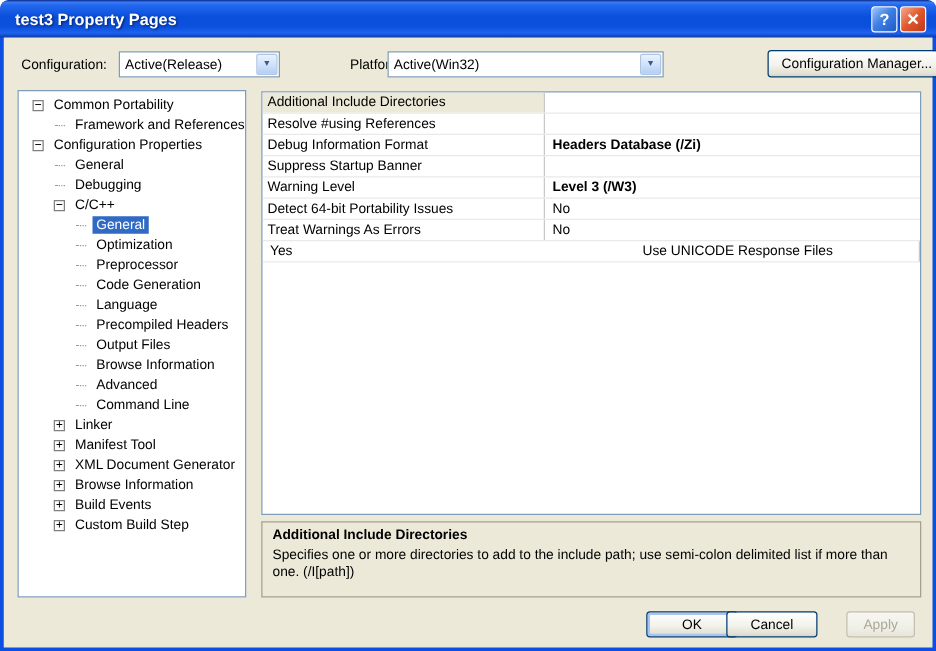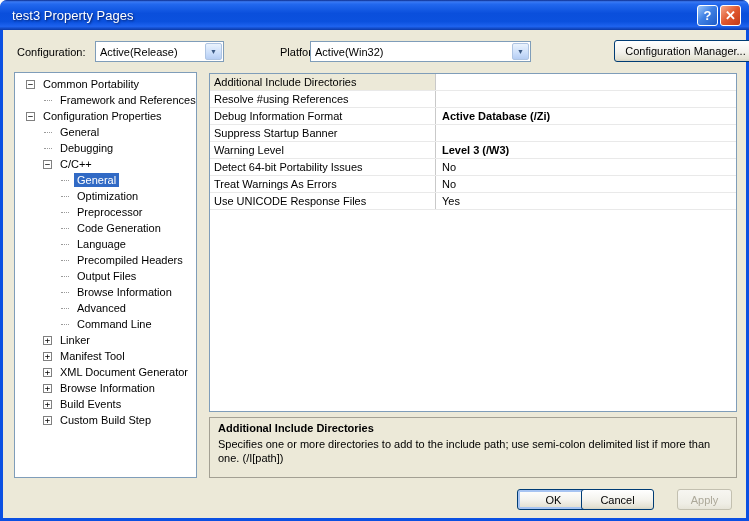--- a/index.html
+++ b/index.html
@@ -11,21 +11,21 @@
     font-family:"Liberation Sans",sans-serif;font-size:11px;color:#000;
   }
   
   .titlebar{
     position:absolute;left:0;top:0;width:749px;height:30px;
     border-radius:7px 7px 0 0;
     background:linear-gradient(180deg,#0a2a8a 0%,#3a7af5 6%,#2268ee 14%,#0a4fdc 45%,#0b51de 72%,#1e63ef 88%,#0a39a8 100%);
     display:flex;align-items:center;
   }
   .titlebar .title{
-    padding-left:12px;color:#fff;font-weight:normal;font-size:13px;
+    padding-left:12px;color:#fff;font-weight:bold;font-size:13px;
     text-shadow:1px 1px 2px rgba(6,28,94,.9);white-space:nowrap;
   }
   .tb-buttons{position:absolute;right:8px;top:5px;display:flex;gap:2px;}
   .tb-btn{
     width:21px;height:21px;border:1px solid #fff;border-radius:3px;
     display:flex;align-items:center;justify-content:center;
     color:#fff;font-weight:bold;font-size:13px;cursor:default;
   }
   .tb-btn.help{background:linear-gradient(135deg,#9dc8fb 0%,#3f80e4 45%,#1f5cc8 100%);}
   .tb-btn.close{background:linear-gradient(135deg,#f6a98b 0%,#e0572d 50%,#c23a18 100%);}
@@ -286,40 +286,40 @@
       <div class="grid-row">
         <div class="cell name sel">Additional Include Directories</div>
         <div class="cell value"></div>
       </div>
       <div class="grid-row">
         <div class="cell name">Resolve #using References</div>
         <div class="cell value"></div>
       </div>
       <div class="grid-row">
         <div class="cell name">Debug Information Format</div>
-        <div class="cell value bold">Active Database (/Zi)</div>
+        <div class="cell value bold">Headers Database (/Zi)</div>
       </div>
       <div class="grid-row">
         <div class="cell name">Suppress Startup Banner</div>
       </div>
       <div class="grid-row">
         <div class="cell name">Warning Level</div>
         <div class="cell value bold">Level 3 (/W3)</div>
       </div>
       <div class="grid-row">
         <div class="cell name">Detect 64-bit Portability Issues</div>
         <div class="cell value">No</div>
       </div>
       <div class="grid-row">
         <div class="cell name">Treat Warnings As Errors</div>
         <div class="cell value">No</div>
       </div>
       <div class="grid-row">
+        <div class="cell value">Yes</div>
         <div class="cell name">Use UNICODE Response Files</div>
-        <div class="cell value">Yes</div>
       </div>
     </div>
 
   <div class="desc">
     <div class="desc-title">Additional Include Directories</div>
     <div class="desc-text">Specifies one or more directories to add to the include path; use semi-colon delimited list if more than one. (/I[path])</div>
   </div>
 
   <button class="xp-btn ok">OK</button>
   <button class="xp-btn cancel">Cancel</button>

